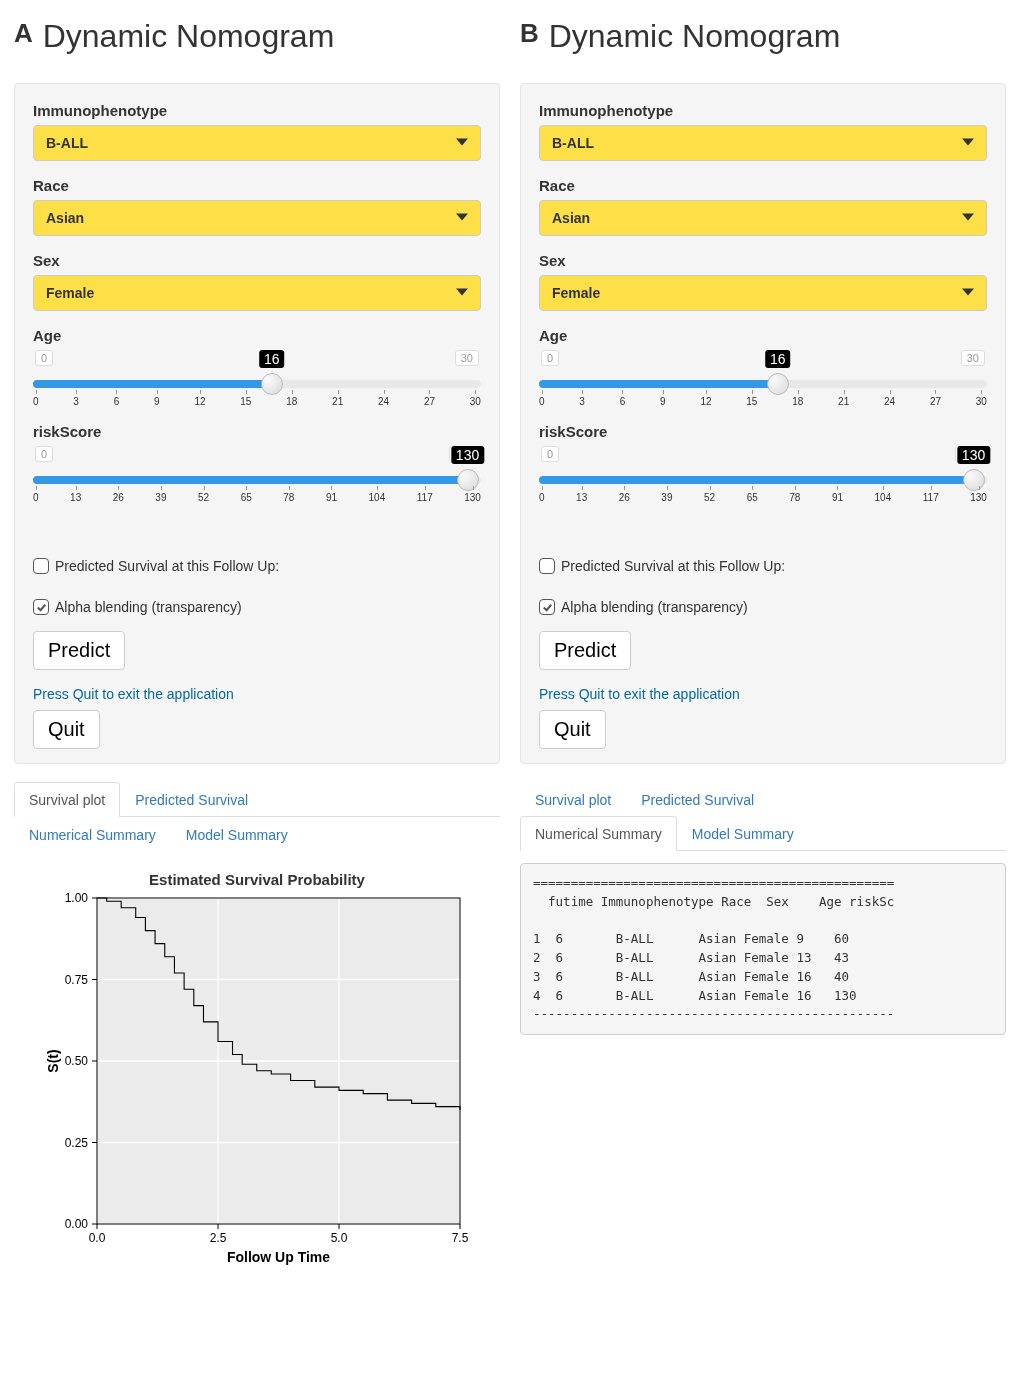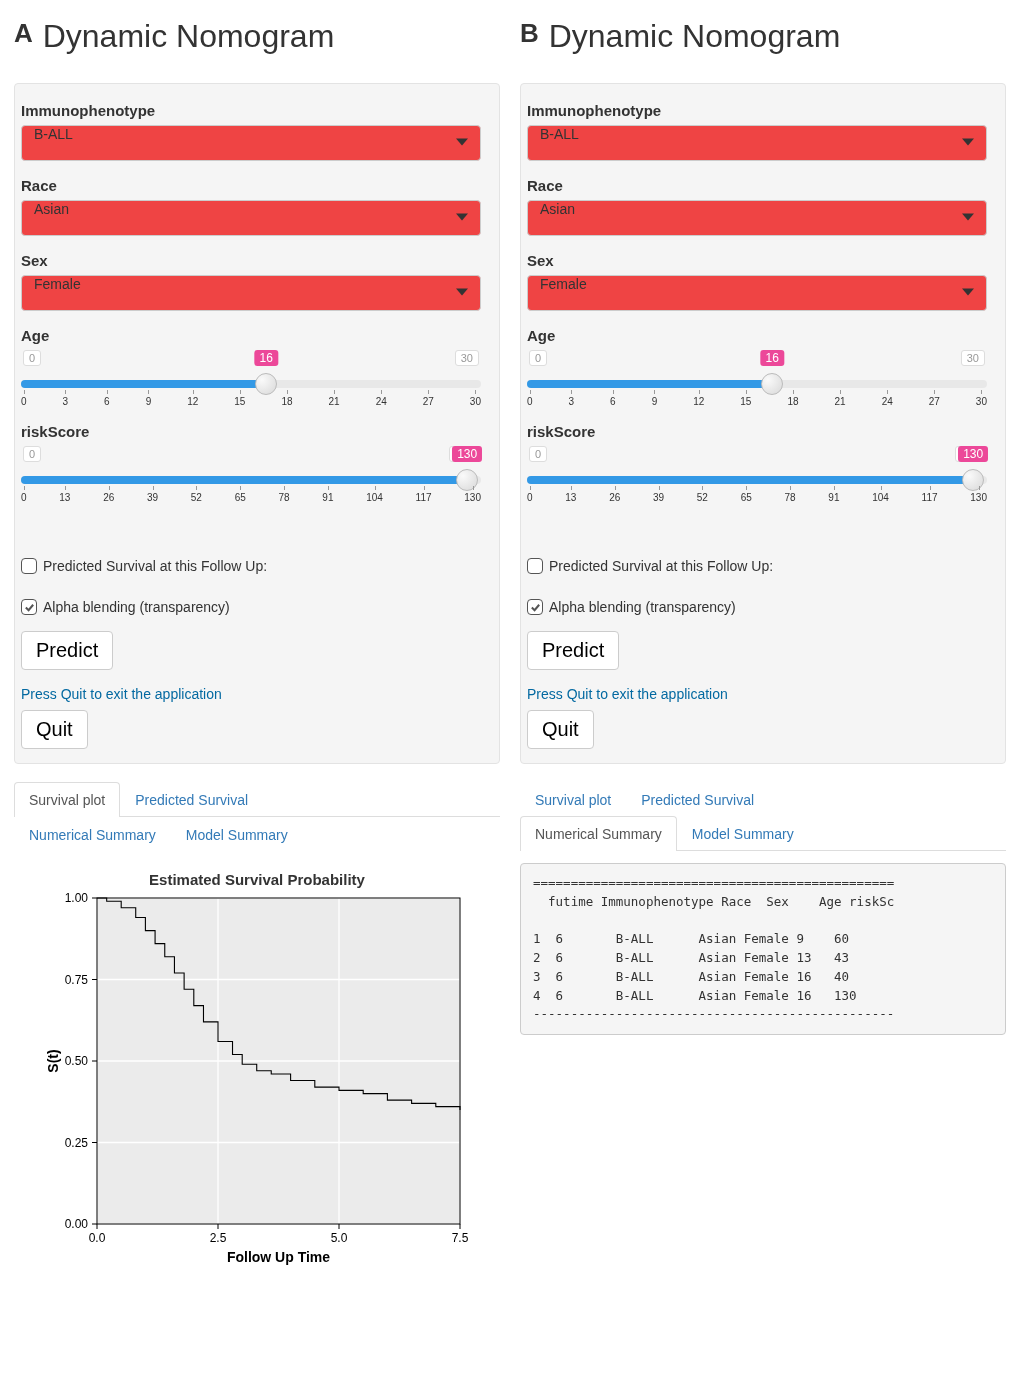--- a/index.html
+++ b/index.html
@@ -27,39 +27,41 @@
     font-size: 32px;
     font-weight: 400;
     color: #333;
     display: inline-block;
     margin-bottom: 28px;
   }
   .well {
     background: #f5f5f5;
     border: 1px solid #e3e3e3;
     border-radius: 4px;
-    padding: 18px 18px 14px 6px;
+    padding: 18px 18px 14px 18px;
     margin-bottom: 18px;
   }
   .form-group { margin-bottom: 16px; }
   .ctrl-label {
     font-weight: 700;
     font-size: 15px;
     display: block;
     margin-bottom: 6px;
   }
   .select-wrap {
     position: relative;
-    background: #ef4444;
+    background: #fde047;
     border: 1px solid #ccc;
     border-radius: 4px;
     height: 36px;
     display: flex;
+    align-items: center;
     padding: 0 30px 0 12px;
     cursor: pointer;
+    font-weight: bold;
   }
   .select-wrap .caret {
     position: absolute;
     right: 12px;
     top: 50%;
     transform: translateY(-50%);
   }
   .caret svg { width: 12px; height: 12px; fill: #333; }
   
   .slider-bounds {
@@ -104,23 +106,23 @@
     background: radial-gradient(circle at 30% 30%, #fafafa, #d8d8d8);
     border: 1px solid #bbb;
     border-radius: 50%;
     transform: translateX(-50%);
     cursor: grab;
   }
   .slider-badge {
     position: absolute;
     top: -18px;
     transform: translateX(-50%);
-    background: #ec4899;
+    background: #000000;
     color: #fff;
-    font-size: 12px;
+    font-size: 14px;
     padding: 1px 5px;
     border-radius: 3px;
   }
   .slider-ticks {
     display: flex;
     justify-content: space-between;
     font-size: 10px;
     color: #333;
     margin-top: 2px;
     position: relative;

